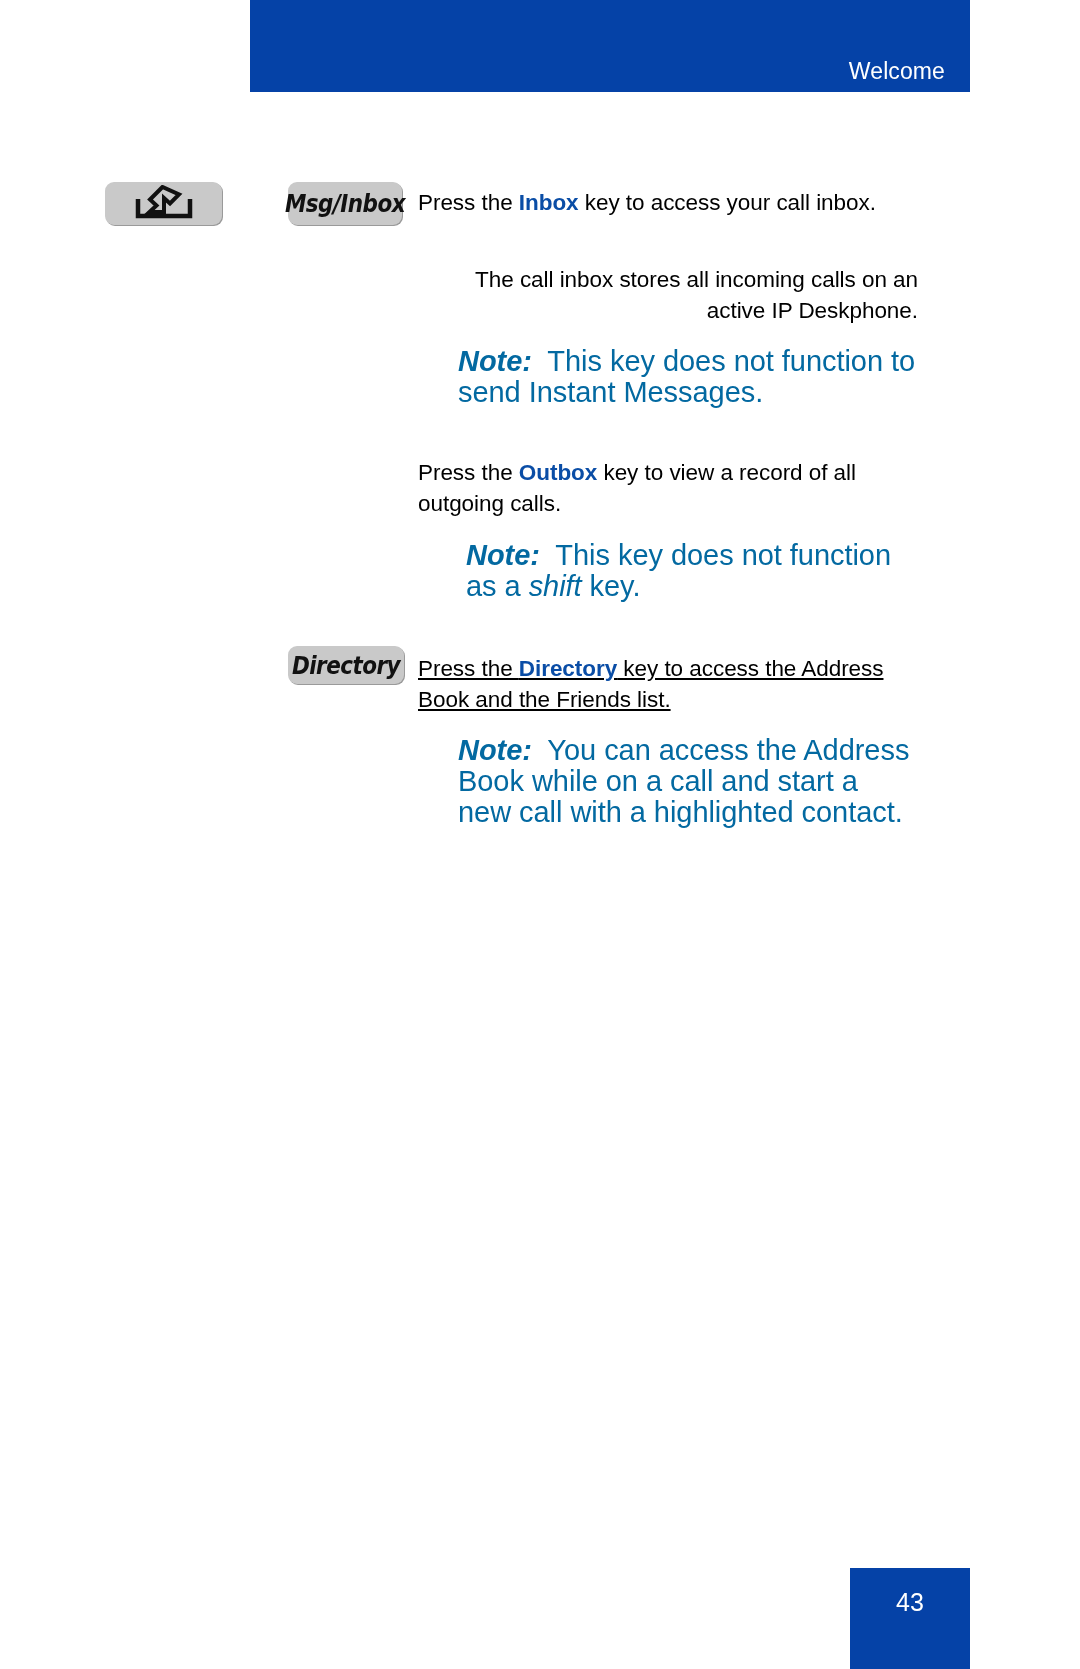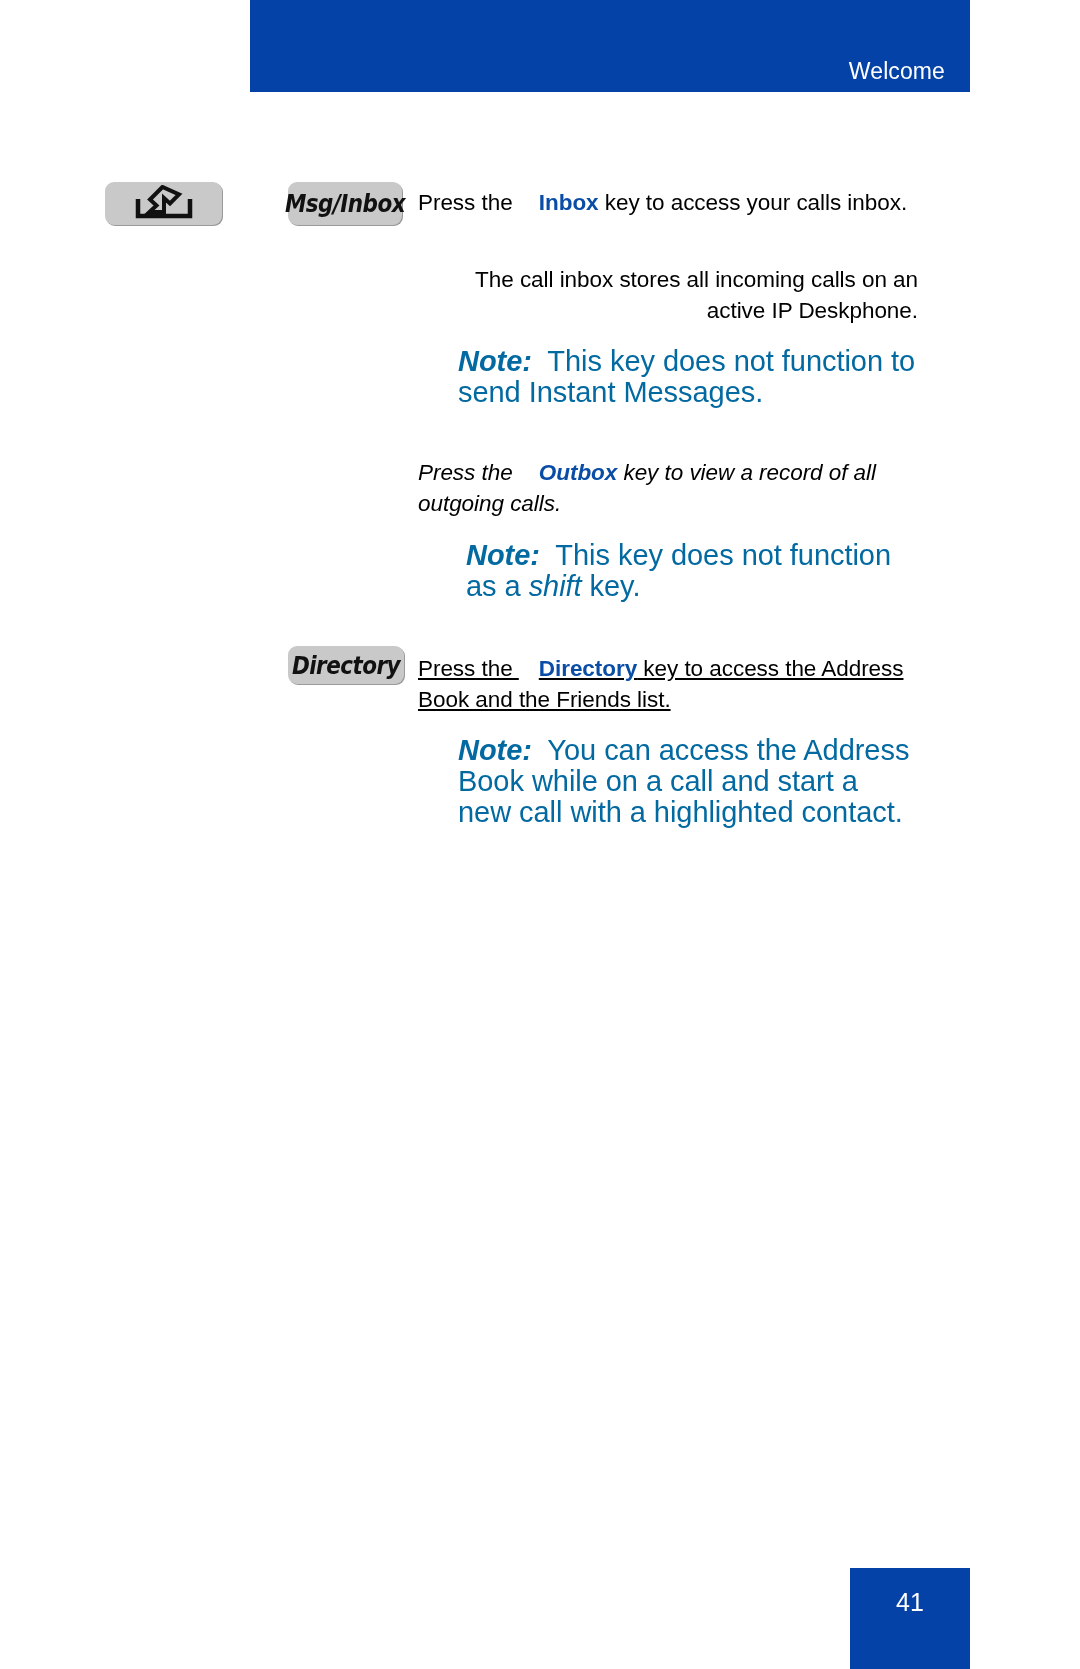--- a/index.html
+++ b/index.html
@@ -128,34 +128,33 @@
     left: 458px;
     width: 460px;
     font-size: 29px;
     line-height: 31px;
     color: #0369a1;
     letter-spacing: -0.05px;
   }
   .kw {
     font-weight: bold;
     color: #0A4DA6;
-    margin-left: 20px;
   }
   .note-label {
     font-weight: bold;
     font-style: italic;
   }
   .ital {
     font-style: italic;
   }
 
   #para-inbox       { top: 164px; }
   #para-inbox-desc  { top: 241px; text-align: right; }
   #note-inbox       { top: 317px; }
-  #para-outbox      { top: 434px; font-style: italic; }
+  #para-outbox      { top: 434px; }
   #note-outbox      { top: 511px; margin-left: 8px; }
   #para-directory   { top: 630px; text-decoration: underline; }
   #note-directory   { top: 706px; }
 </style>
 </head>
 <body>
 
 <div class="header-bar">
   <div class="header-title">Welcome</div>
 </div>
@@ -172,29 +171,29 @@
 </div>
 
 <div class="keycap" id="keycap-msg-inbox">
   <span class="keycap-label">Msg/Inbox</span>
 </div>
 
 <div class="keycap" id="keycap-directory">
   <span class="keycap-label">Directory</span>
 </div>
 
-<p class="body-text" id="para-inbox"><span>Press the </span><span class="kw">Inbox</span><span> key to access your calls inbox.</span></p>
+<p class="body-text" id="para-inbox"><span>Press the </span><span class="kw">Inbox</span><span> key to access your call inbox.</span></p>
 
 <p class="body-text" id="para-inbox-desc">The call inbox stores all incoming calls on an active IP Deskphone.</p>
 
 <p class="note-text" id="note-inbox"><span class="note-label">Note:</span><span>&nbsp; </span><span>This key does not function to send Instant Messages.</span></p>
 
 <p class="body-text" id="para-outbox"><span>Press the </span><span class="kw">Outbox</span><span> key to view a record of all outgoing calls.</span></p>
 
 <p class="note-text" id="note-outbox"><span class="note-label">Note:</span><span>&nbsp; </span><span>This key does not function as a </span><span class="ital">shift</span><span> key.</span></p>
 
 <p class="body-text" id="para-directory"><span>Press the </span><span class="kw">Directory</span><span> key to access the Address Book and the Friends list.</span></p>
 
 <p class="note-text" id="note-directory"><span class="note-label">Note:</span><span>&nbsp; </span><span>You can access the Address Book while on a call and start a new call with a highlighted contact.</span></p>
 
 <div class="footer-block">
-  <div class="footer-page-number">41</div>
+  <div class="footer-page-number">43</div>
 </div>
 
 </body></html>

